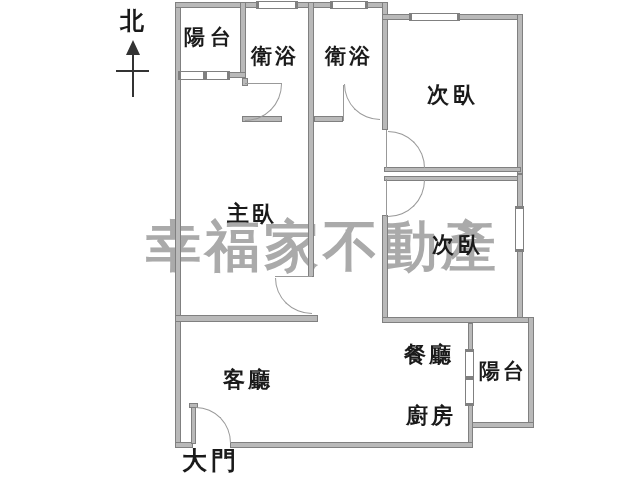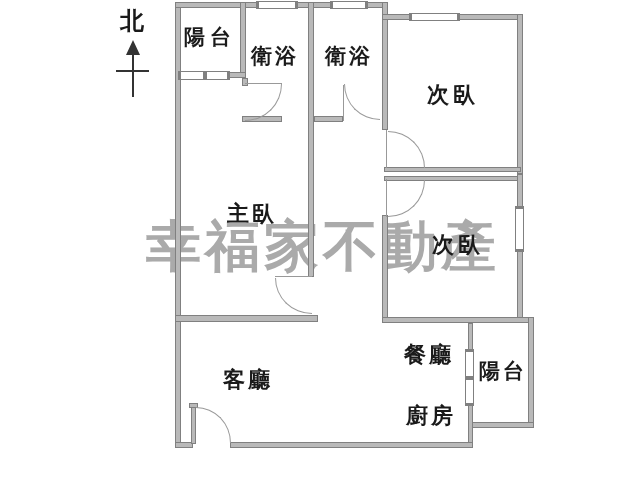--- a/index.html
+++ b/index.html
@@ -105,14 +105,15 @@
   <div class="room-label" style="left:184px;top:26px;font-size:21px;letter-spacing:5px;">陽台</div>
   <div class="room-label" style="left:251px;top:45px;font-size:21px;letter-spacing:3px;">衛浴</div>
   <div class="room-label" style="left:325px;top:45px;font-size:21px;letter-spacing:3px;">衛浴</div>
   <div class="room-label" style="left:427px;top:83px;font-size:22px;letter-spacing:4px;">次臥</div>
   <div class="room-label" style="left:227px;top:202px;font-size:22px;letter-spacing:3px;">主臥</div>
   <div class="room-label" style="left:432px;top:233px;font-size:22px;letter-spacing:4px;">次臥</div>
   <div class="room-label" style="left:223px;top:368px;font-size:22px;letter-spacing:3px;">客廳</div>
   <div class="room-label" style="left:404px;top:343px;font-size:22px;letter-spacing:3px;">餐廳</div>
   <div class="room-label" style="left:406px;top:404px;font-size:22px;letter-spacing:3px;">廚房</div>
   <div class="room-label" style="left:479px;top:360px;font-size:21px;letter-spacing:3px;">陽台</div>
+  <div class="room-label" style="left:182px;top:447px;font-size:25px;letter-spacing:4px;">大門</div>
 
 </div>
 
 </body></html>

